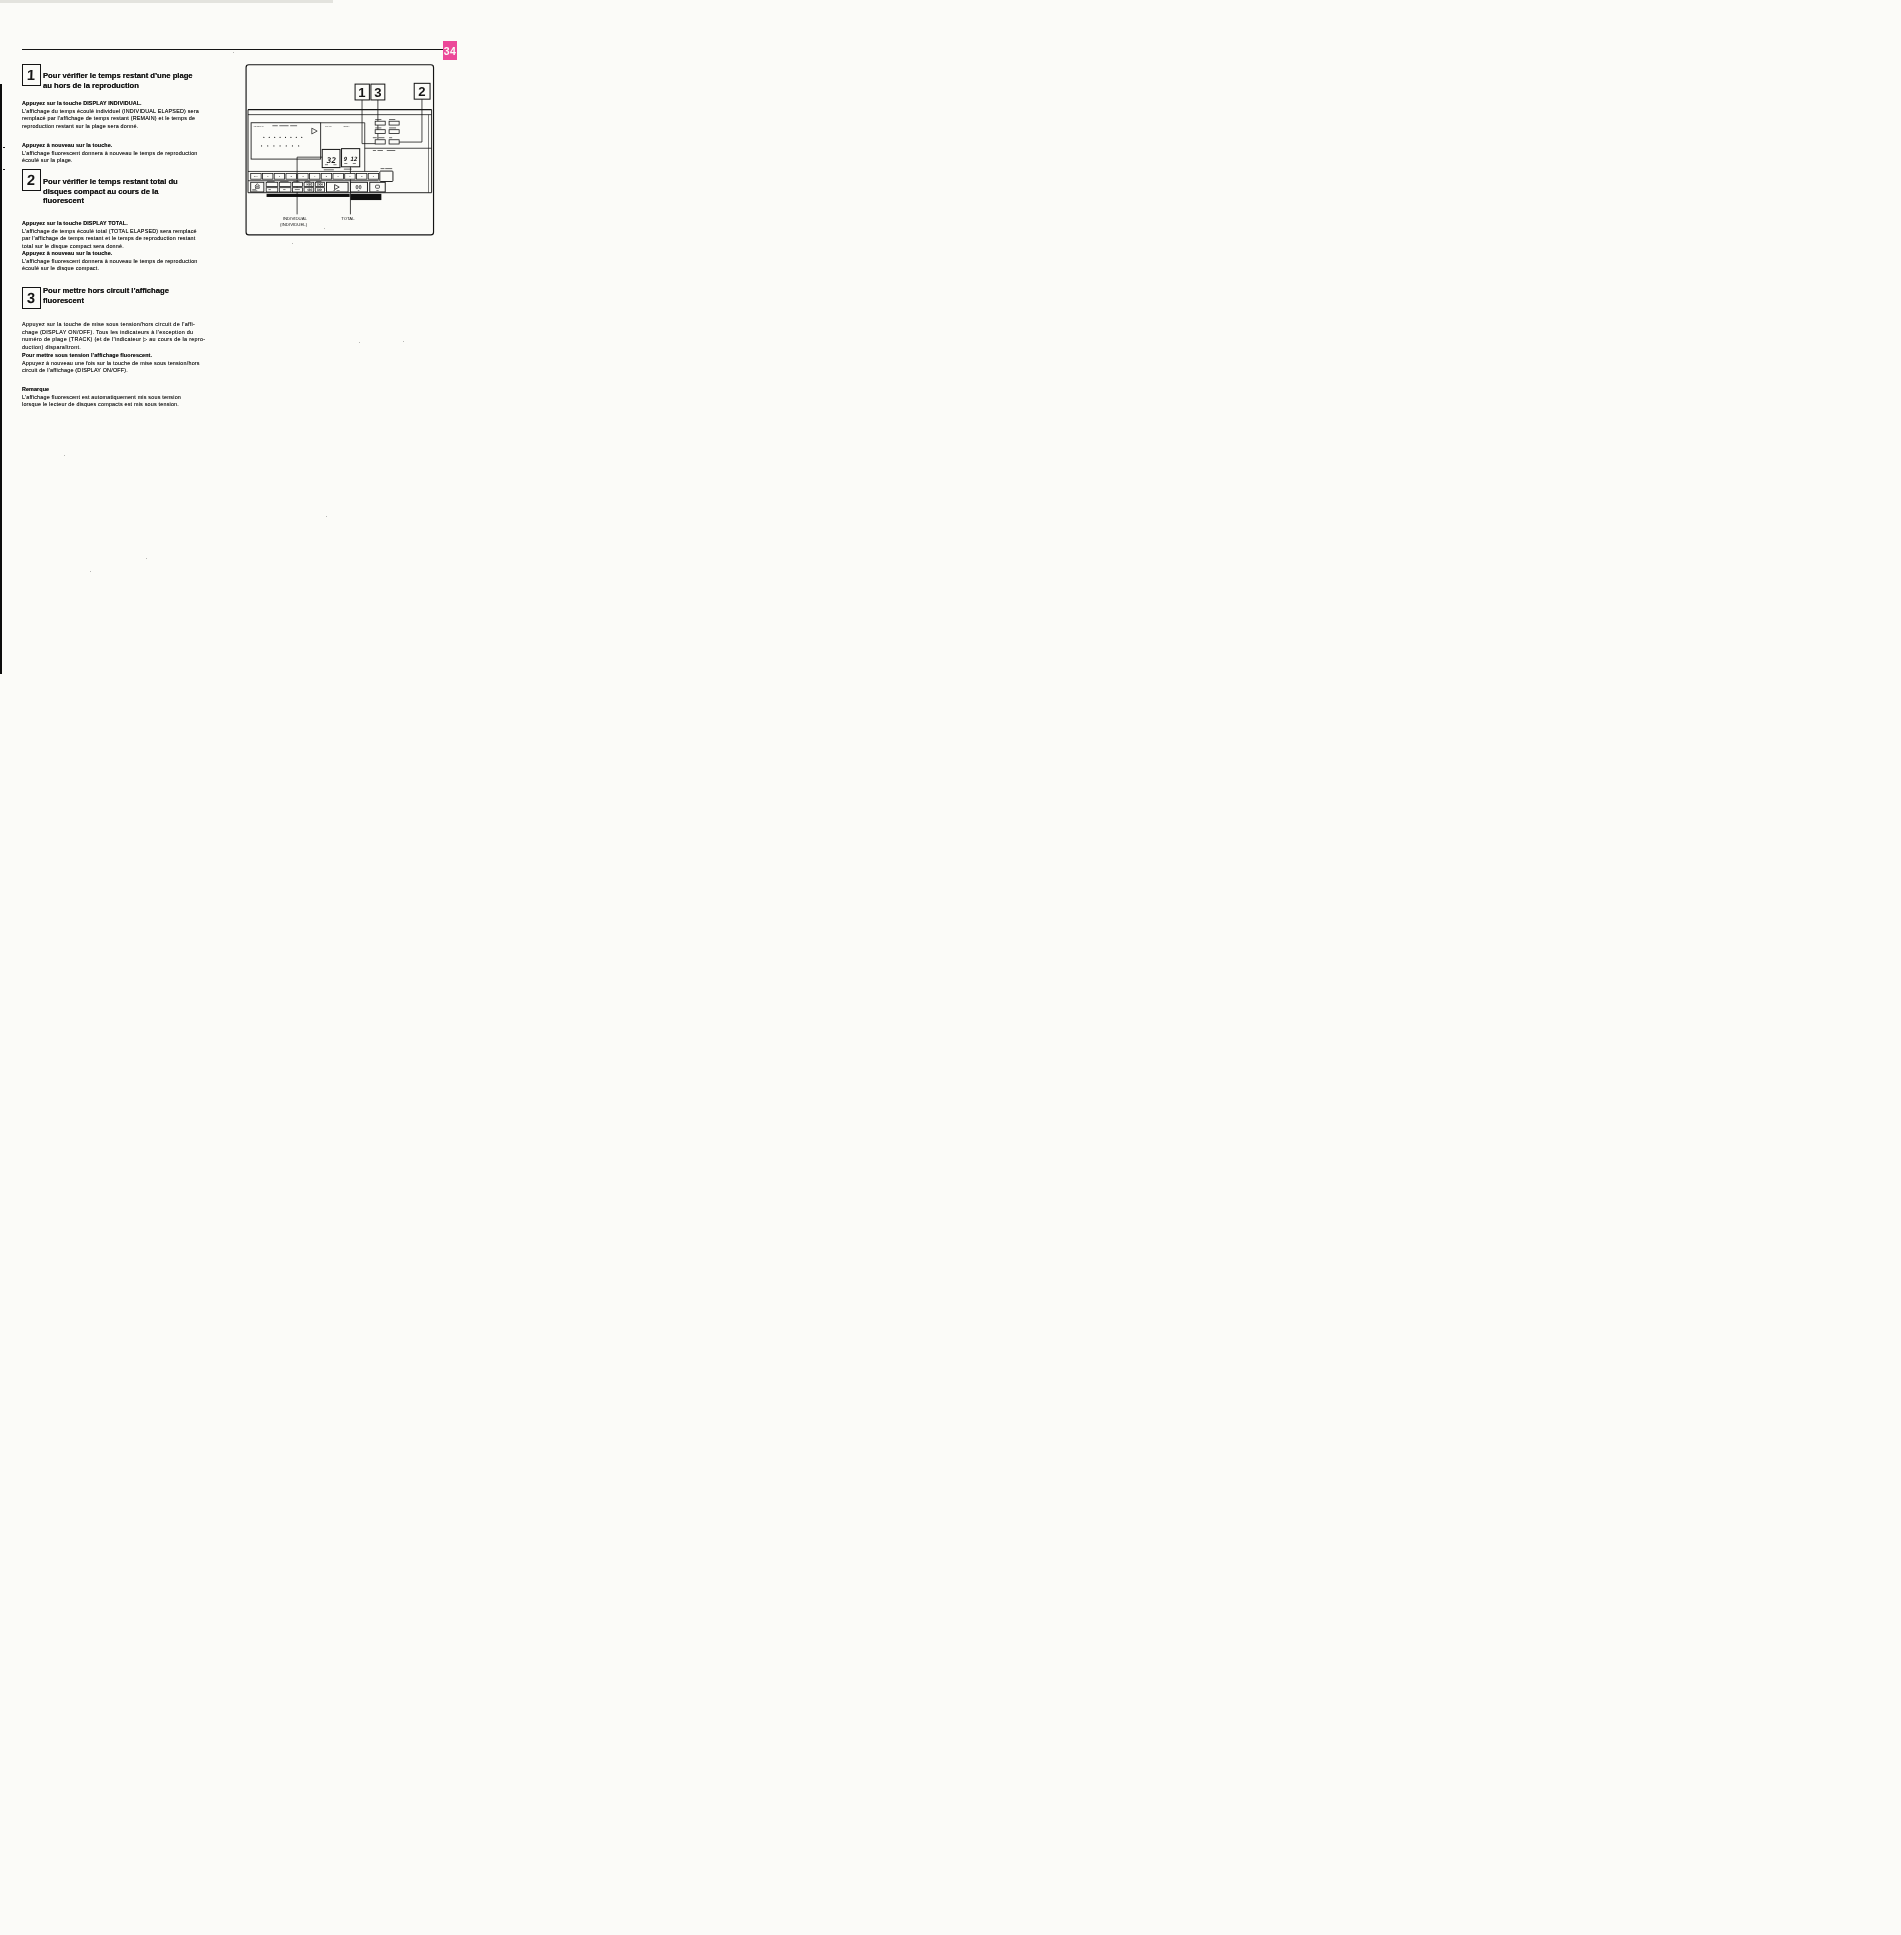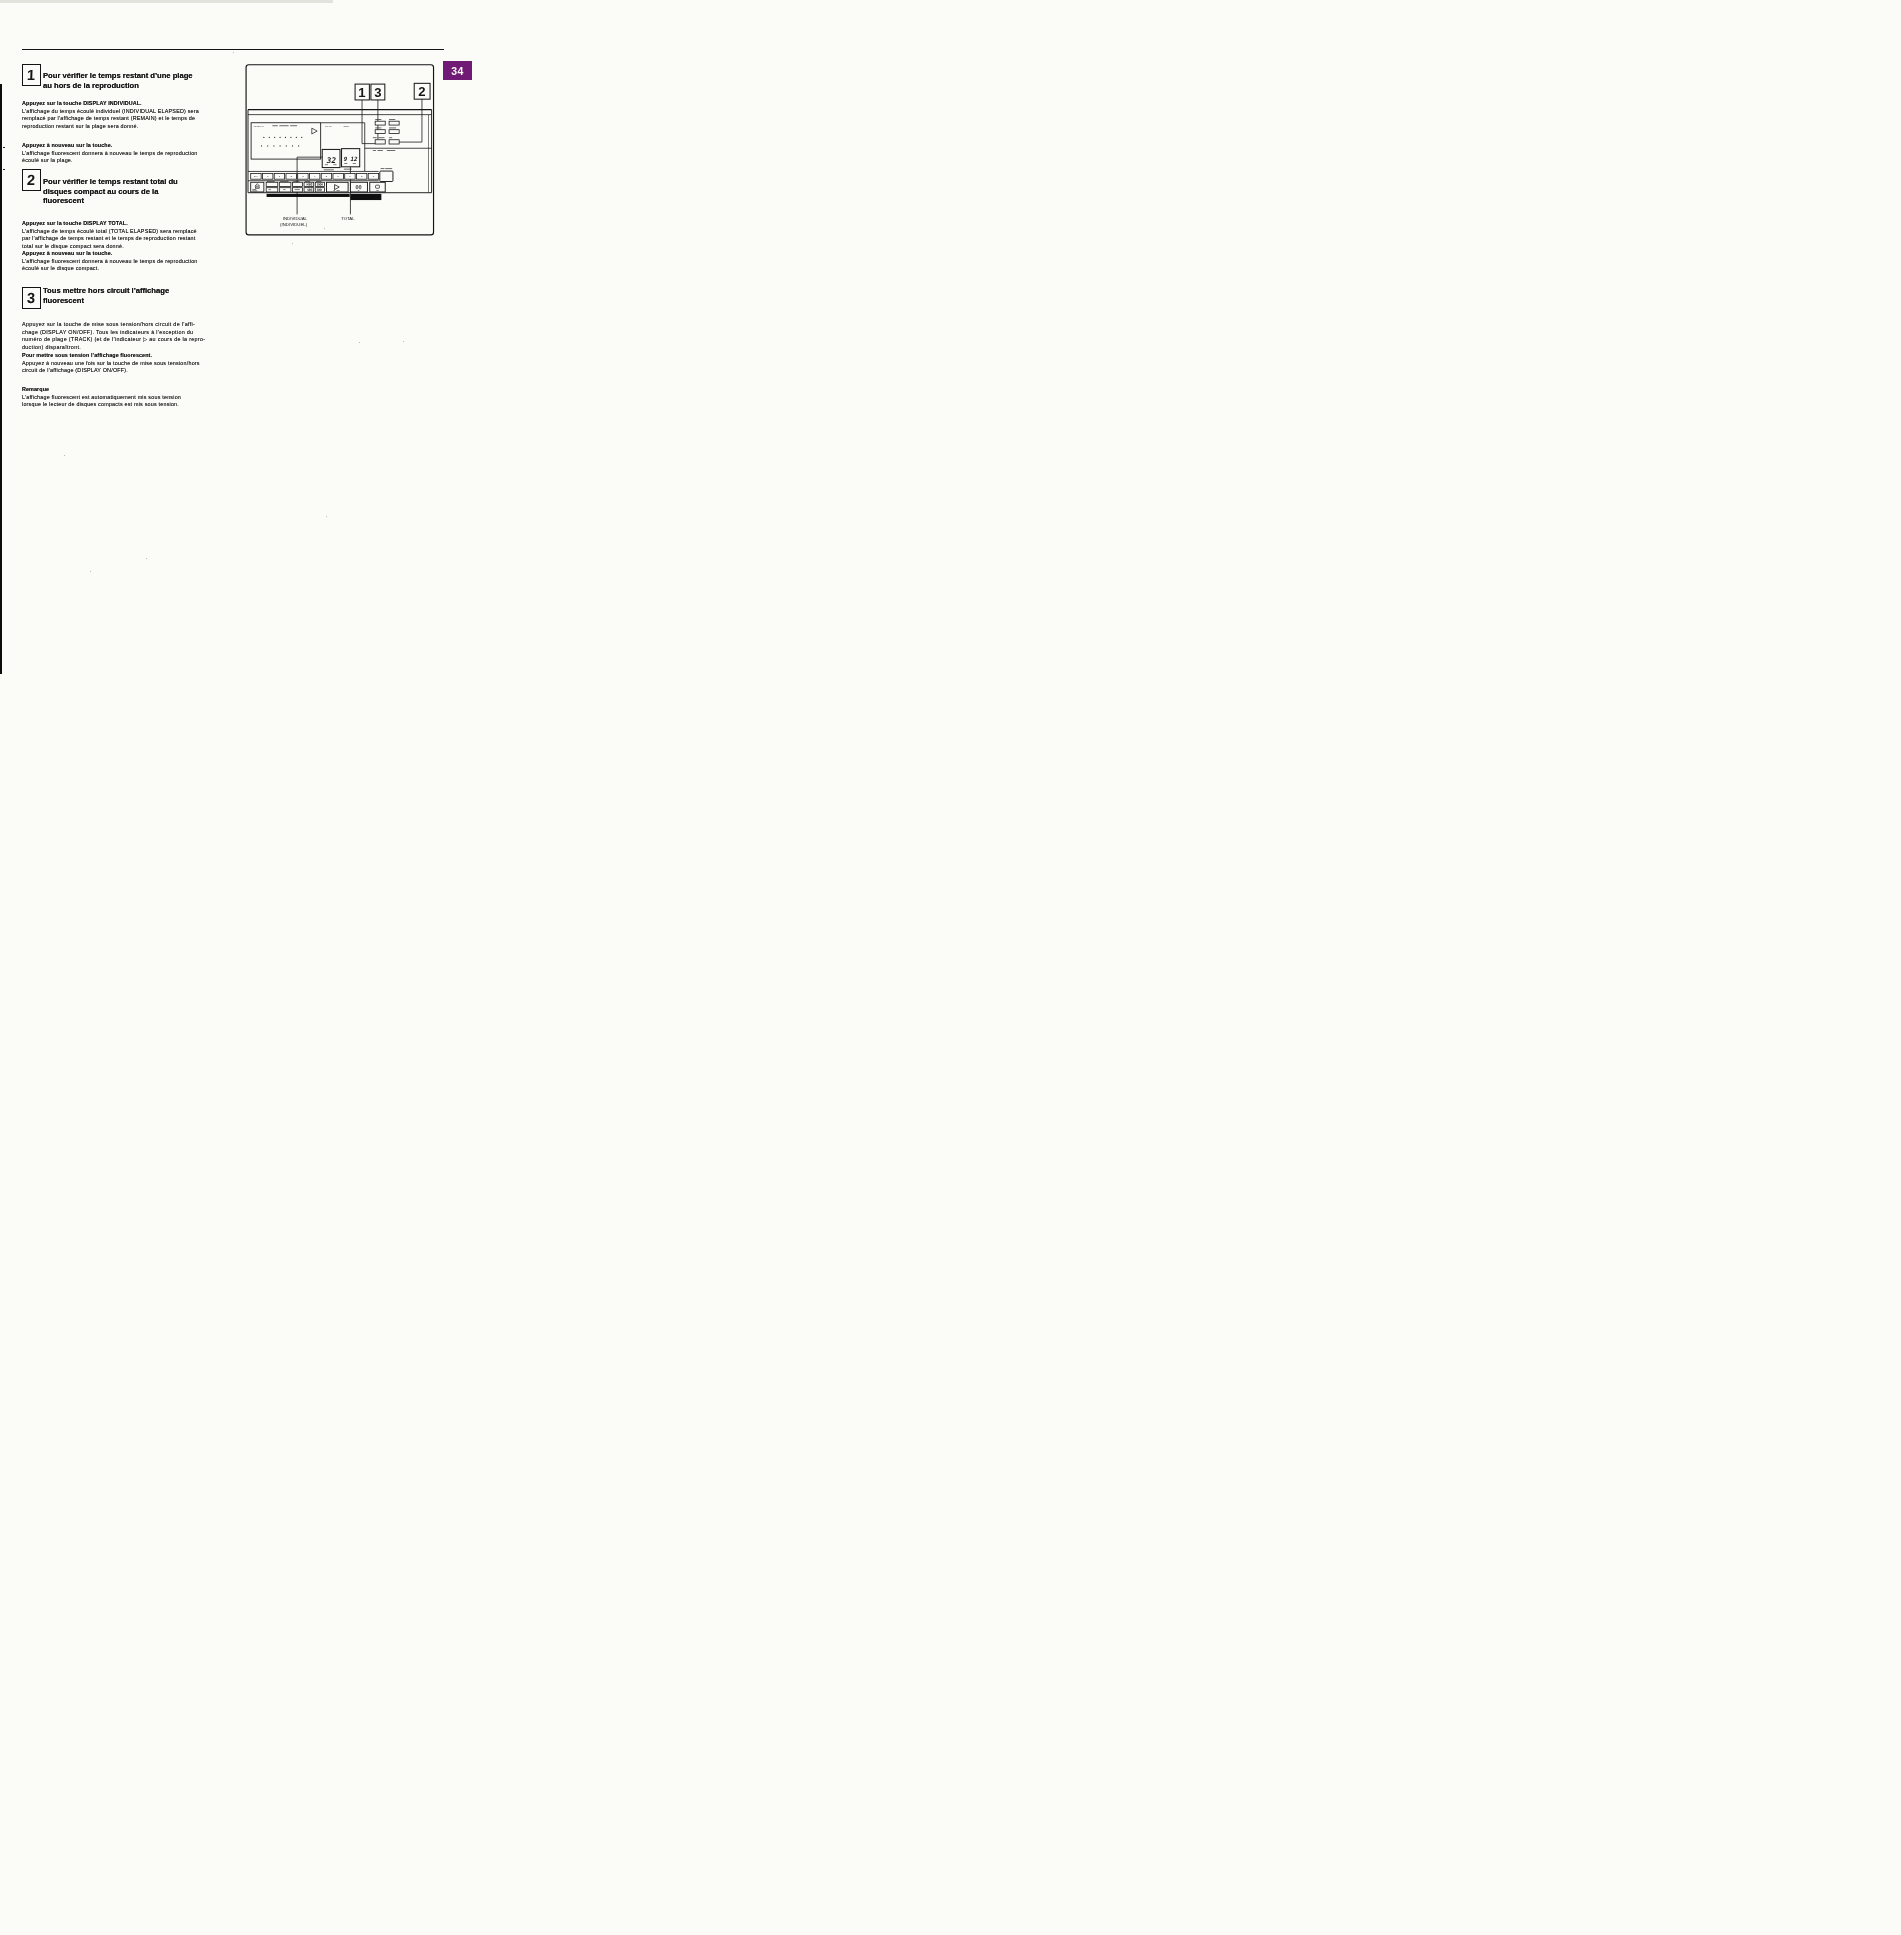--- a/index.html
+++ b/index.html
@@ -11,22 +11,22 @@
   }
   .page{position:absolute;inset:0;}
   
   .leftbar{position:absolute;left:0;top:84px;width:1.5px;height:590px;background:#0d0d0d;}
   .edge-smear{position:absolute;left:0;top:0;width:333px;height:2.7px;background:#cfcfc9;opacity:.55;}
   .margin-dash{position:absolute;width:2.7px;height:1.2px;background:#222;}
   .speck{position:absolute;width:0.8px;height:0.8px;border-radius:50%;background:#666;opacity:.7;}
   
   .toprule{position:absolute;left:22px;top:49px;width:422px;height:1.2px;background:#151515;}
   .pagenum-box{
-    position:absolute;left:443px;top:41px;width:29px;height:19px;background:#701a75;
-    display:flex;align-items:center;justify-content:center;margin-top:20px;
+    position:absolute;left:443px;top:41px;width:14px;height:19px;background:#ec4899;
+    display:flex;align-items:center;justify-content:center;
   }
   .pagenum-box span{color:#fbfbf8;font-size:10.5px;font-weight:bold;letter-spacing:0.4px;}
   
   .sec-icon{
     position:absolute;left:22px;width:17px;height:20px;border:1.2px solid #141414;
     display:flex;align-items:center;justify-content:center;background:transparent;
   }
   .sec-icon span{font-size:14.7px;font-weight:bold;transform:skewX(-2deg);}
   .sec-title{position:absolute;left:43px;font-size:7.7px;font-weight:bold;letter-spacing:-0.04px;line-height:9.5px;
     text-shadow:0 0 0.2px rgba(10,10,10,.75);}
@@ -99,21 +99,21 @@
   <div class="block" style="top:250px;">
     <div class="lead">Appuyez à nouveau sur la touche.</div>
     <div>L’affichage fluorescent donnera à nouveau le temps de reproduction</div>
     <div>écoulé sur le disque compact.</div>
   </div>
 
   <div class="sec-icon" style="top:287px;">
     <span>3</span>
   </div>
   <div class="sec-title" style="top:286px;">
-    <div>Tous mettre hors circuit l’affichage</div>
+    <div>Pour mettre hors circuit l’affichage</div>
     <div>fluorescent</div>
   </div>
   <div class="block" style="top:321px;letter-spacing:0.3px;">
     <div>Appuyez sur la touche de mise sous tension/hors circuit de l’affi-</div>
     <div>chage (DISPLAY  ON/OFF). Tous les indicateurs à l’exception du</div>
     <div>numéro de plage (TRACK) (et de l’indicateur  ▷  au cours de la repro-</div>
     <div>duction) disparaîtront.</div>
   </div>
   <div class="block" style="top:352px;">
     <div class="lead">Pour mettre sous tension l’affichage fluorescent.</div>

